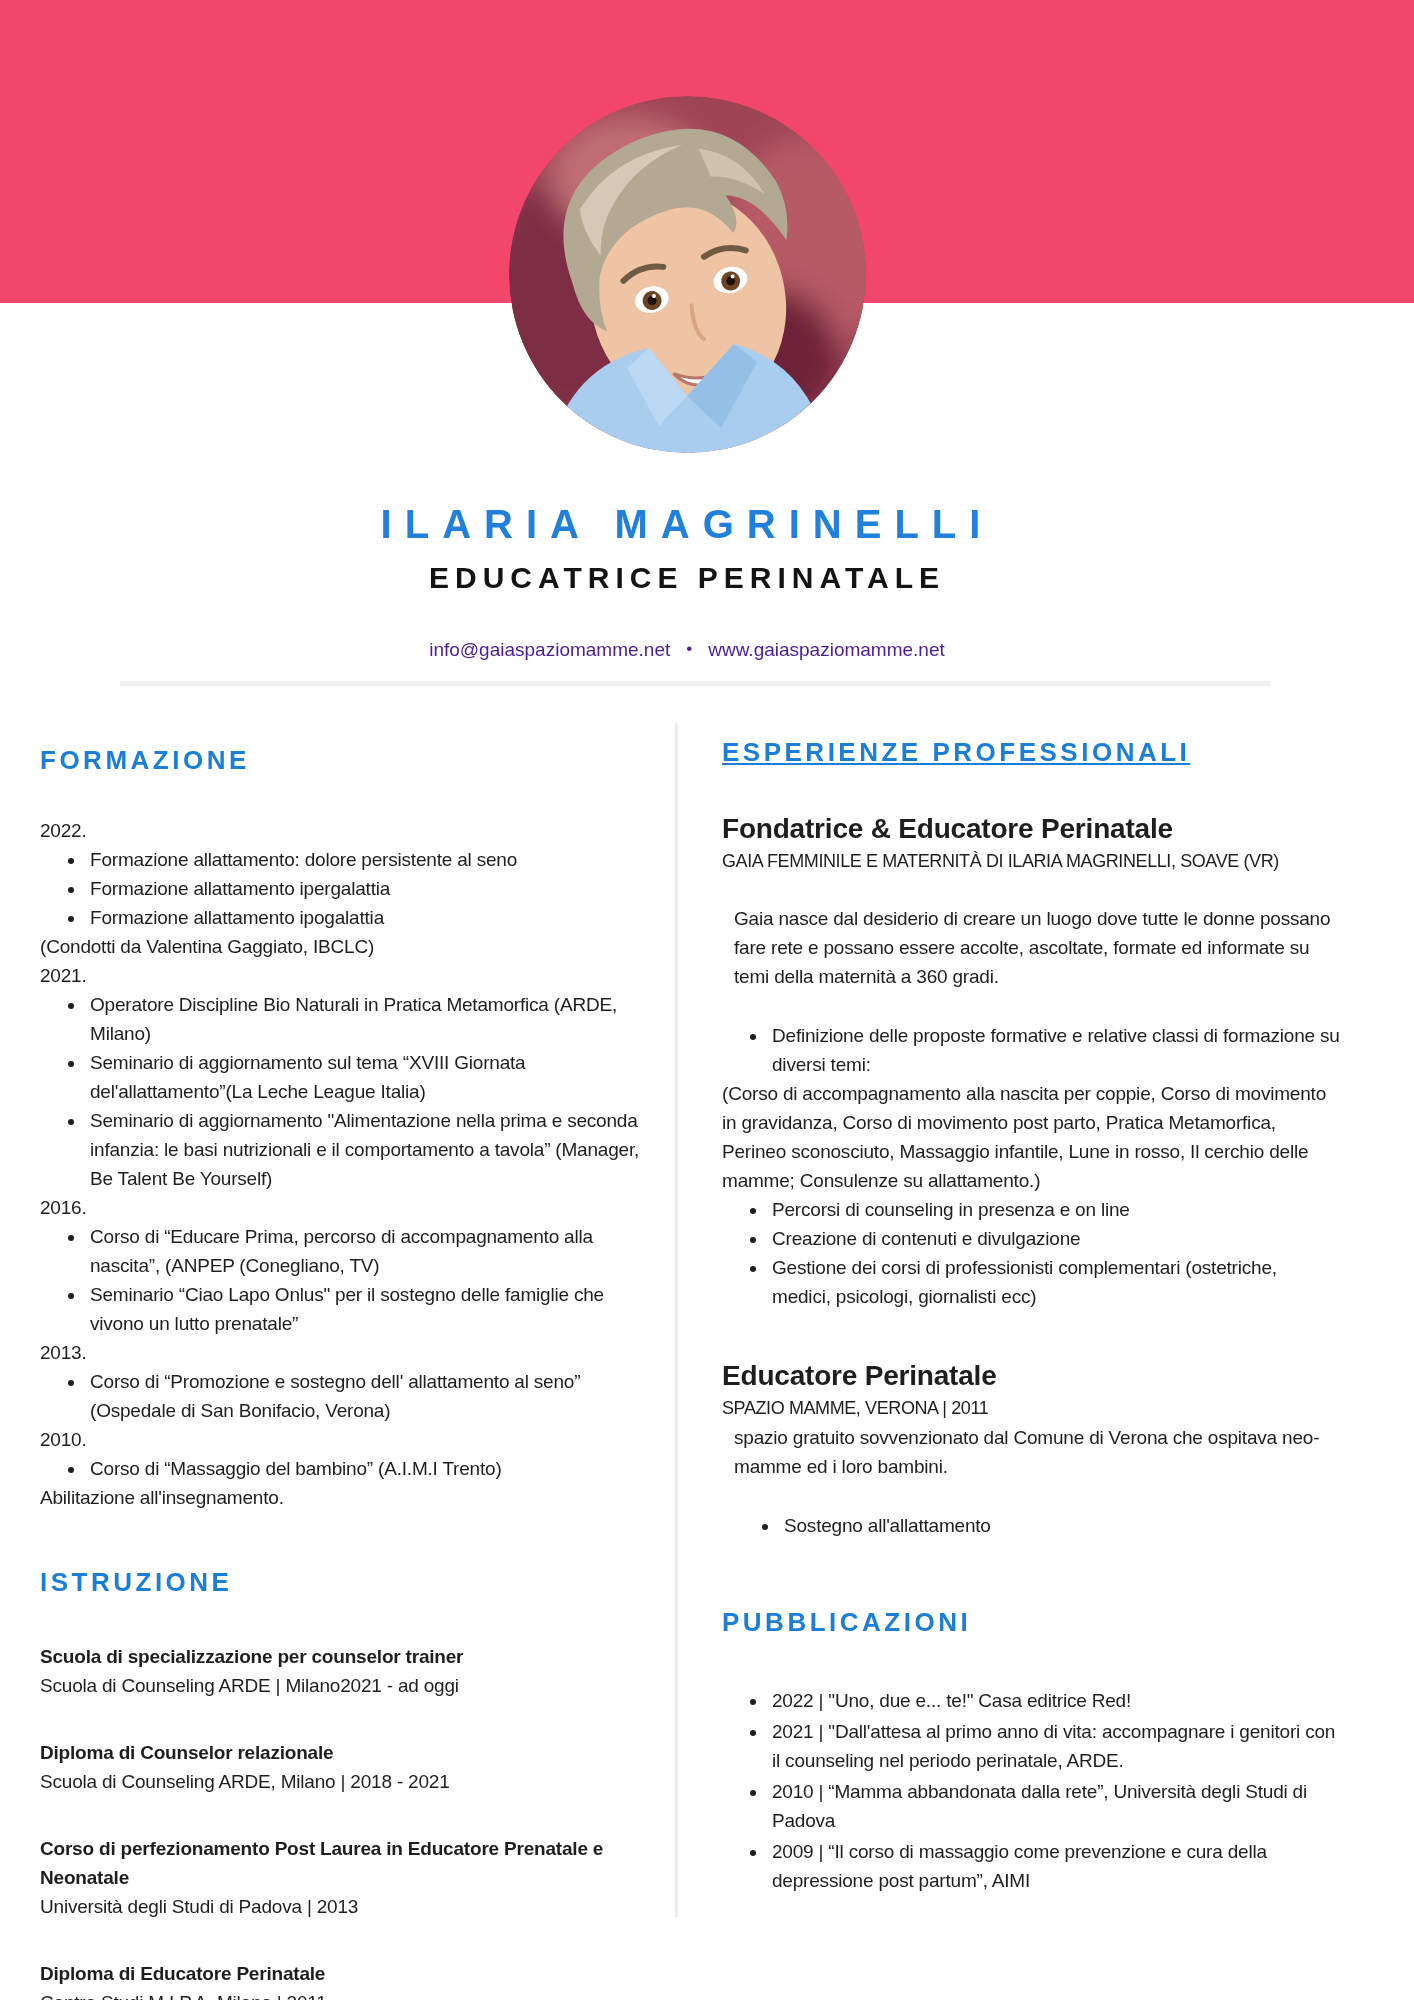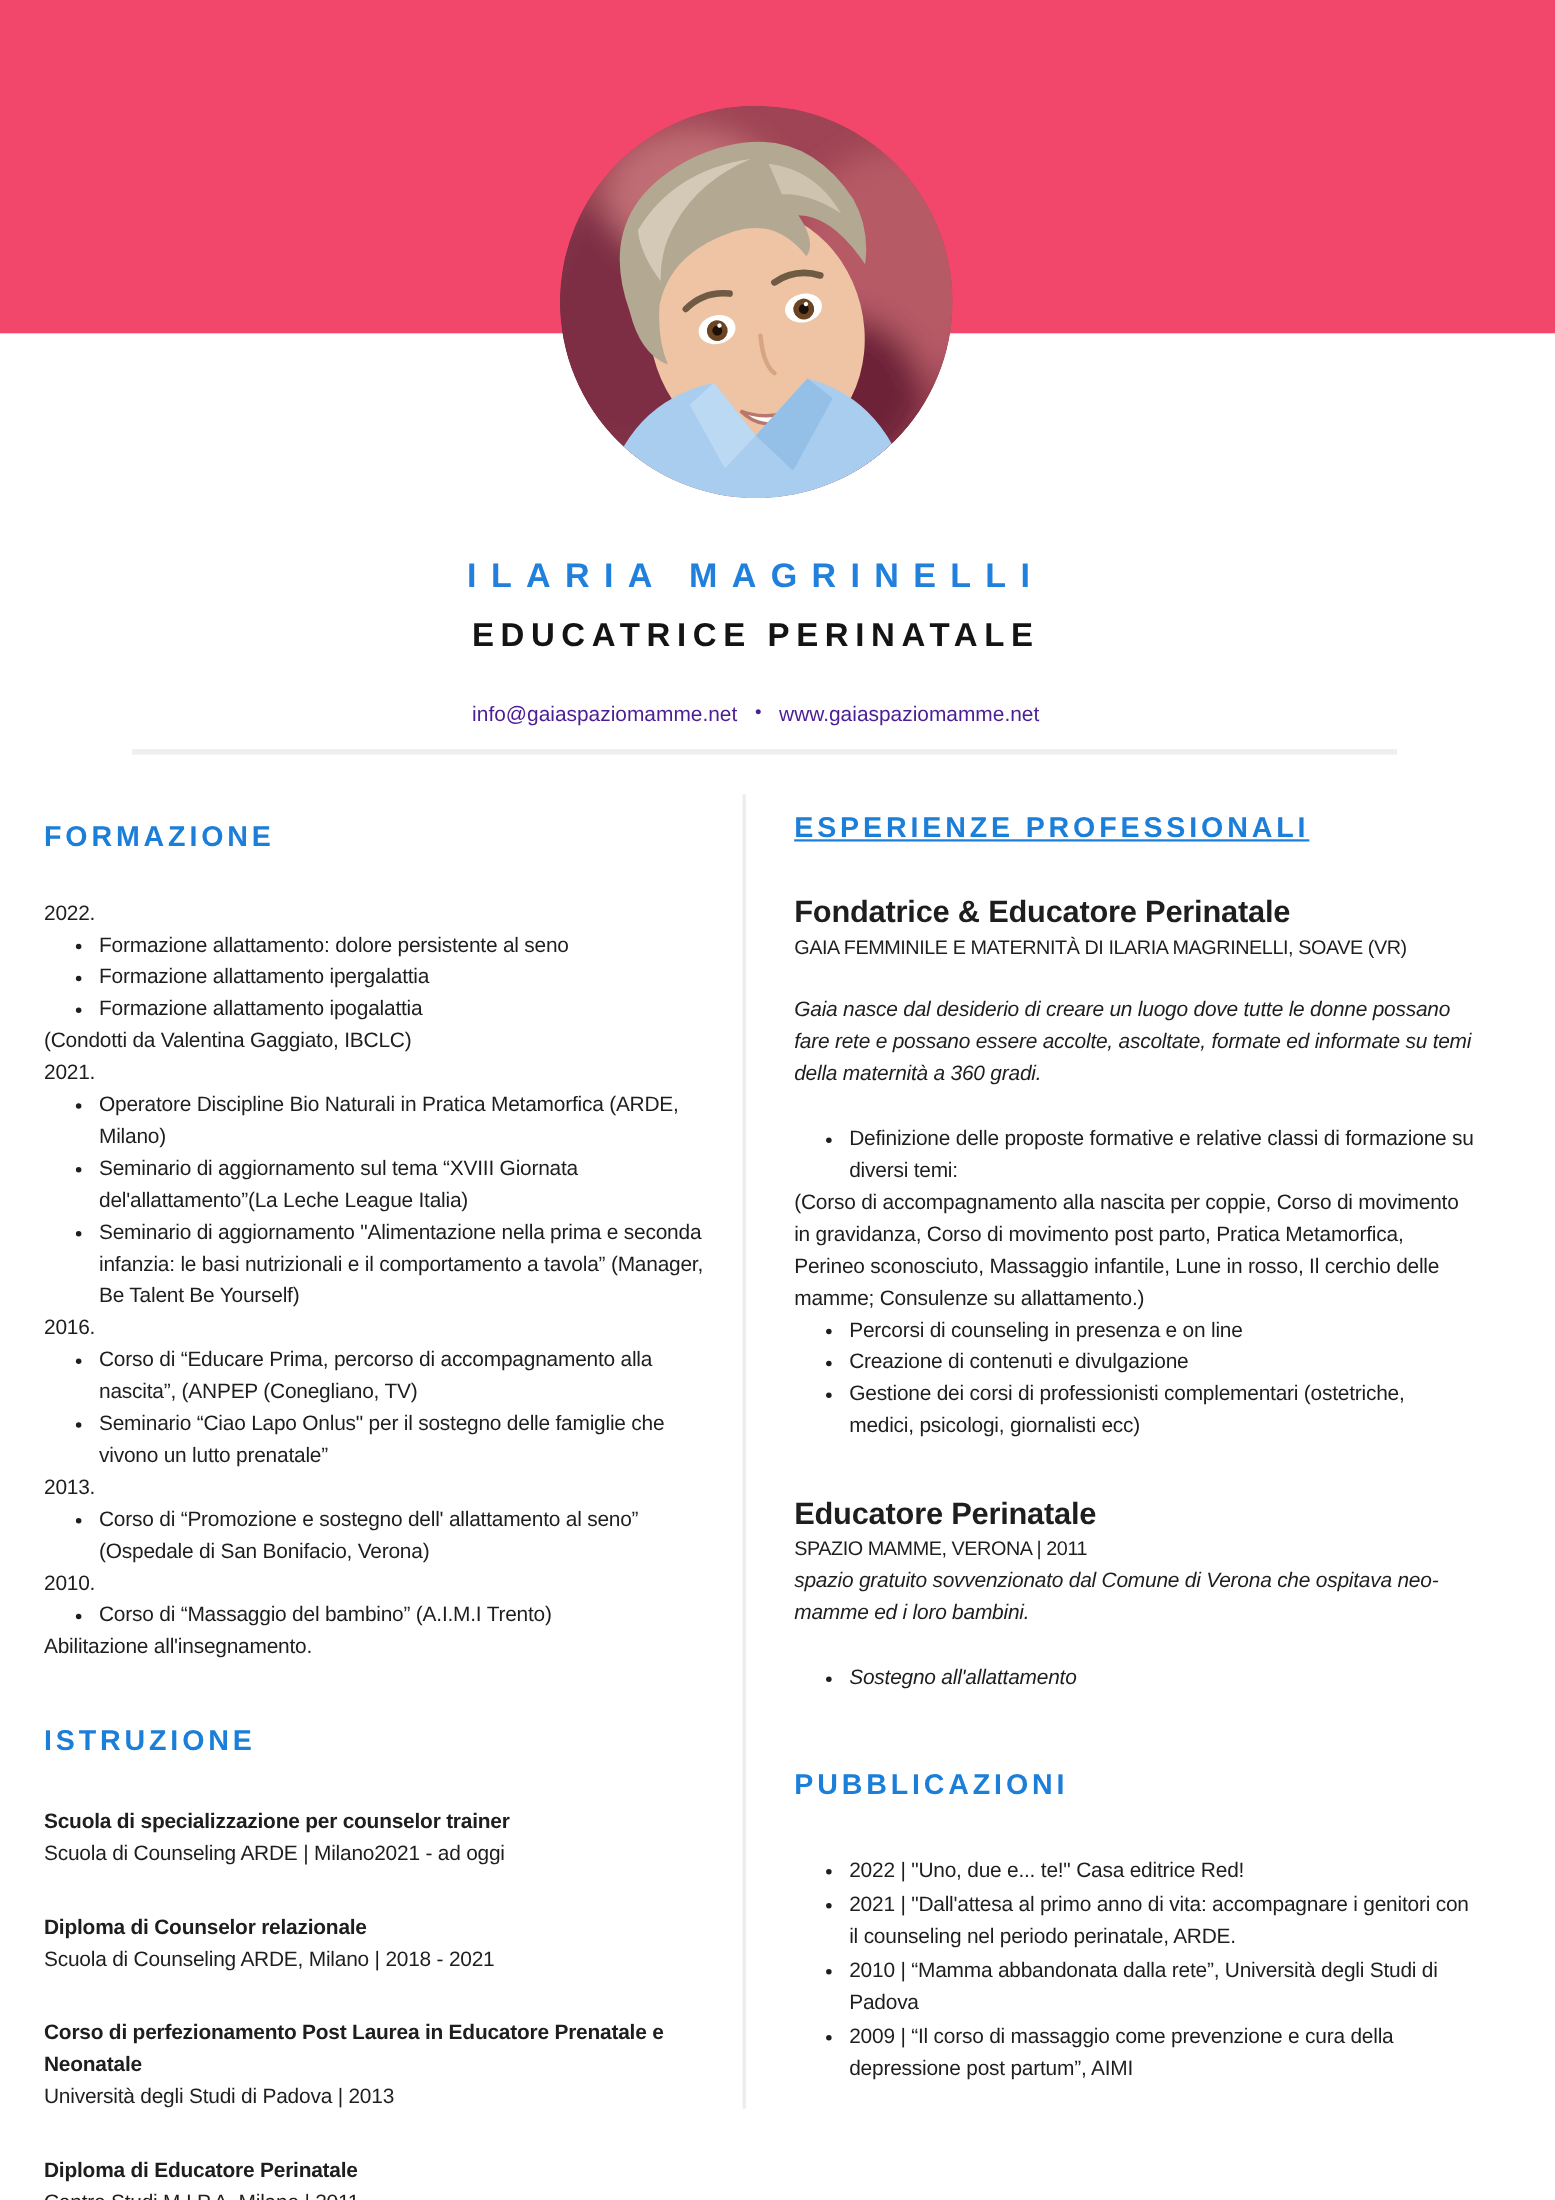--- a/index.html
+++ b/index.html
@@ -3,21 +3,21 @@
 <meta charset="utf-8">
 <style>
   html,body{margin:0;padding:0;background:#ffffff;}
   .page{position:relative;width:1414px;height:2000px;background:#ffffff;overflow:hidden;
         font-family:"Liberation Sans",sans-serif;color:#1e1e1e;}
   .band{position:absolute;top:0;left:0;width:1414px;height:303px;background:#f2476a;}
   .avatar{position:absolute;left:509px;top:96px;width:357px;height:357px;border-radius:50%;
           overflow:hidden;}
   .avatar svg{display:block;}
   .header-text{position:absolute;top:500px;left:0;width:1374px;text-align:center;}
-  .name{margin:0;font-size:31px;line-height:48px;font-weight:600;letter-spacing:13px;
+  .name{margin:0;font-size:40px;line-height:48px;font-weight:600;letter-spacing:13px;
         color:#2080dc;}
   .subtitle{margin:13px 0 0;font-size:30px;line-height:34px;font-weight:700;letter-spacing:6px;
         color:#141414;}
   .contact{margin-top:44px;font-size:19px;color:#4c1d95;text-align:center;}
   .contact .dot{display:inline-block;margin:0 16px;font-size:17px;position:relative;top:-2px;}
   .hdivider{position:absolute;top:681px;left:120px;width:1150px;height:5px;background:#efefef;}
   .columns{position:absolute;top:722px;left:0;width:1414px;height:1278px;}
   .vrule{position:absolute;left:675px;top:0;width:3px;height:1195px;background:#ededed;}
   .col{position:absolute;top:0;font-size:19px;line-height:29px;letter-spacing:-0.2px;}
   .col-left{left:40px;width:600px;}
@@ -29,21 +29,21 @@
   #esperienze-heading{margin:14px 0 0;text-decoration:underline;}
   #pubblicazioni-heading{margin:66px 0 48px;}
   .year-line{margin:0;}
   ul.bullets{margin:0;padding-left:46px;list-style:disc;}
   ul.bullets li{padding-left:4px;}
   .edu-entry{margin-bottom:38px;}
   .edu-title{font-weight:700;}
   .role{margin-top:46px;font-weight:700;font-size:28px;}
   .org{margin-top:4px;font-size:18px;letter-spacing:-0.4px;white-space:nowrap;}
   .org-wrap{white-space:normal;}
-  .italic{font-style:italic;}
+  .italic{margin-left:12px;}
   .intro{margin-top:28px;}
   ul.bullets.lead{margin-top:30px;}
   ul.bullets.lead li{font-weight:400;}
   .job2{margin-top:50px;}
   ul.bullets.gap{margin-top:30px;}
   #pub-list li{margin-bottom:2px;}
 </style>
 </head>
 <body>
 

